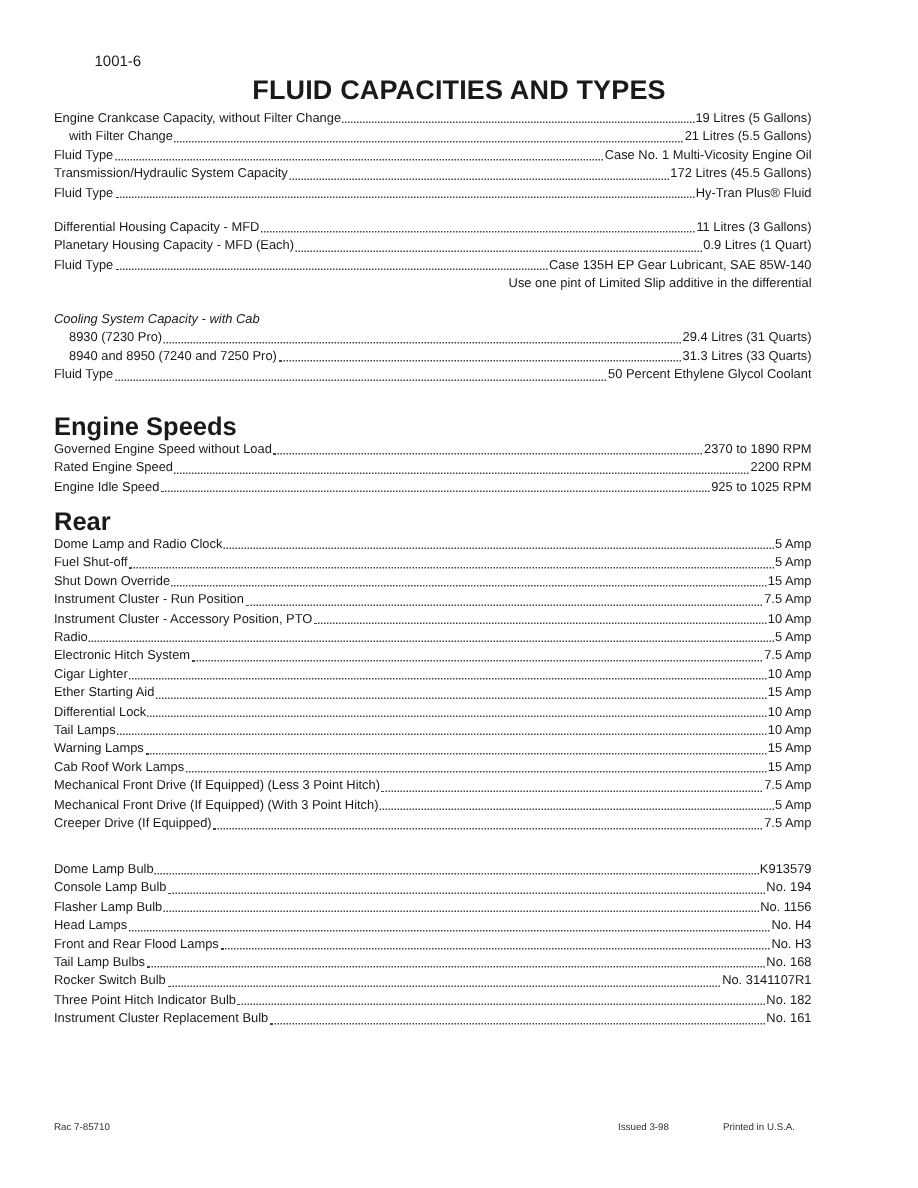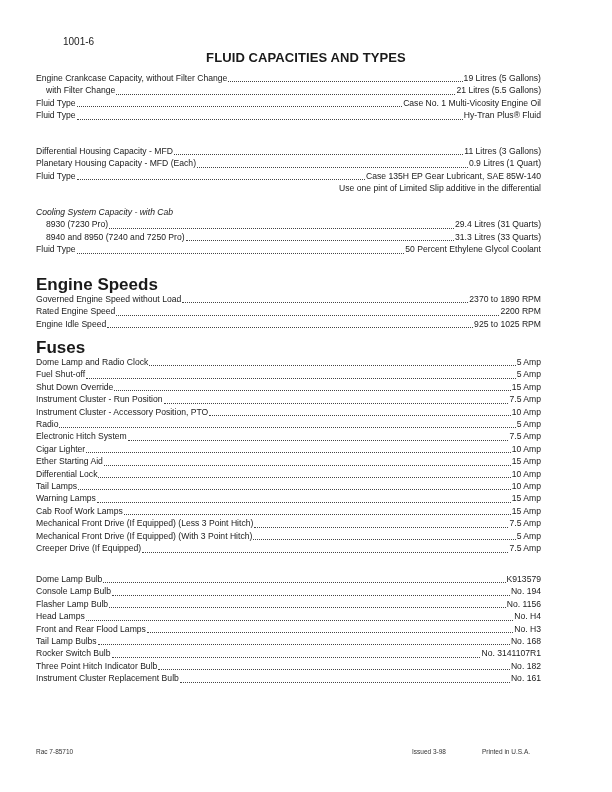--- a/index.html
+++ b/index.html
@@ -3,21 +3,21 @@
 <meta charset="utf-8">
 <style>
   html, body { margin: 0; padding: 0; background: #ffffff; }
   body {
     width: 612px; height: 792px; position: relative; overflow: hidden;
     font-family: "Liberation Sans", sans-serif; color: #1a1a1a;
   }
   .page-num { position: absolute; left: 48px; top: 36px; font-size: 10px; margin-left: 15px; }
   .main-title {
     position: absolute; left: 0; width: 612px; top: 50px;
-    text-align: center; font-weight: bold; font-size: 13px; letter-spacing: 0.1px;
+    text-align: center; font-weight: bold; font-size: 18px; letter-spacing: 0.1px;
   }
   .block { position: absolute; left: 36px; width: 505px; }
   .row {
     display: flex; align-items: flex-end; font-size: 8.6px; line-height: 12.4px;
     white-space: nowrap; overflow: hidden;
   }
   .row .lbl { flex: 0 0 auto; }
   .row .dots {
     flex: 1 1 auto; overflow: hidden; margin: 0 1px;
     border-bottom: 1px dotted #444; height: 0; position: relative; top: -2px;
@@ -45,20 +45,25 @@
       <span class="lbl">with Filter Change</span>
       <span class="dots"></span>
       <span class="val">21 Litres (5.5 Gallons)</span>
     </div>
     <div class="row">
       <span class="lbl">Fluid Type</span>
       <span class="dots"></span>
       <span class="val">Case No. 1 Multi-Vicosity Engine Oil</span>
     </div>
     <div class="row">
+      <span class="lbl">Transmission/Hydraulic System Capacity</span>
+      <span class="dots"></span>
+      <span class="val">172 Litres (45.5 Gallons)</span>
+    </div>
+    <div class="row">
       <span class="lbl">Fluid Type</span>
       <span class="dots"></span>
       <span class="val">Hy-Tran Plus® Fluid</span>
     </div>
   </div>
 
 <div class="block" style="top:145px;">
   <div>
       <div class="row">
         <span class="lbl">Differential Housing Capacity - MFD</span>
@@ -117,21 +122,21 @@
       </div>
       <div class="row">
         <span class="lbl">Engine Idle Speed</span>
         <span class="dots"></span>
         <span class="val">925 to 1025 RPM</span>
       </div>
     </div>
 </div>
 
 <div class="block" style="top:340px;">
-  <div class="h2">Fuses</div>
+  <div class="h2">Rear</div>
   <div>
       <div class="row">
         <span class="lbl">Dome Lamp and Radio Clock</span>
         <span class="dots"></span>
         <span class="val">5 Amp</span>
       </div>
       <div class="row">
         <span class="lbl">Fuel Shut-off</span>
         <span class="dots"></span>
         <span class="val">5 Amp</span>

